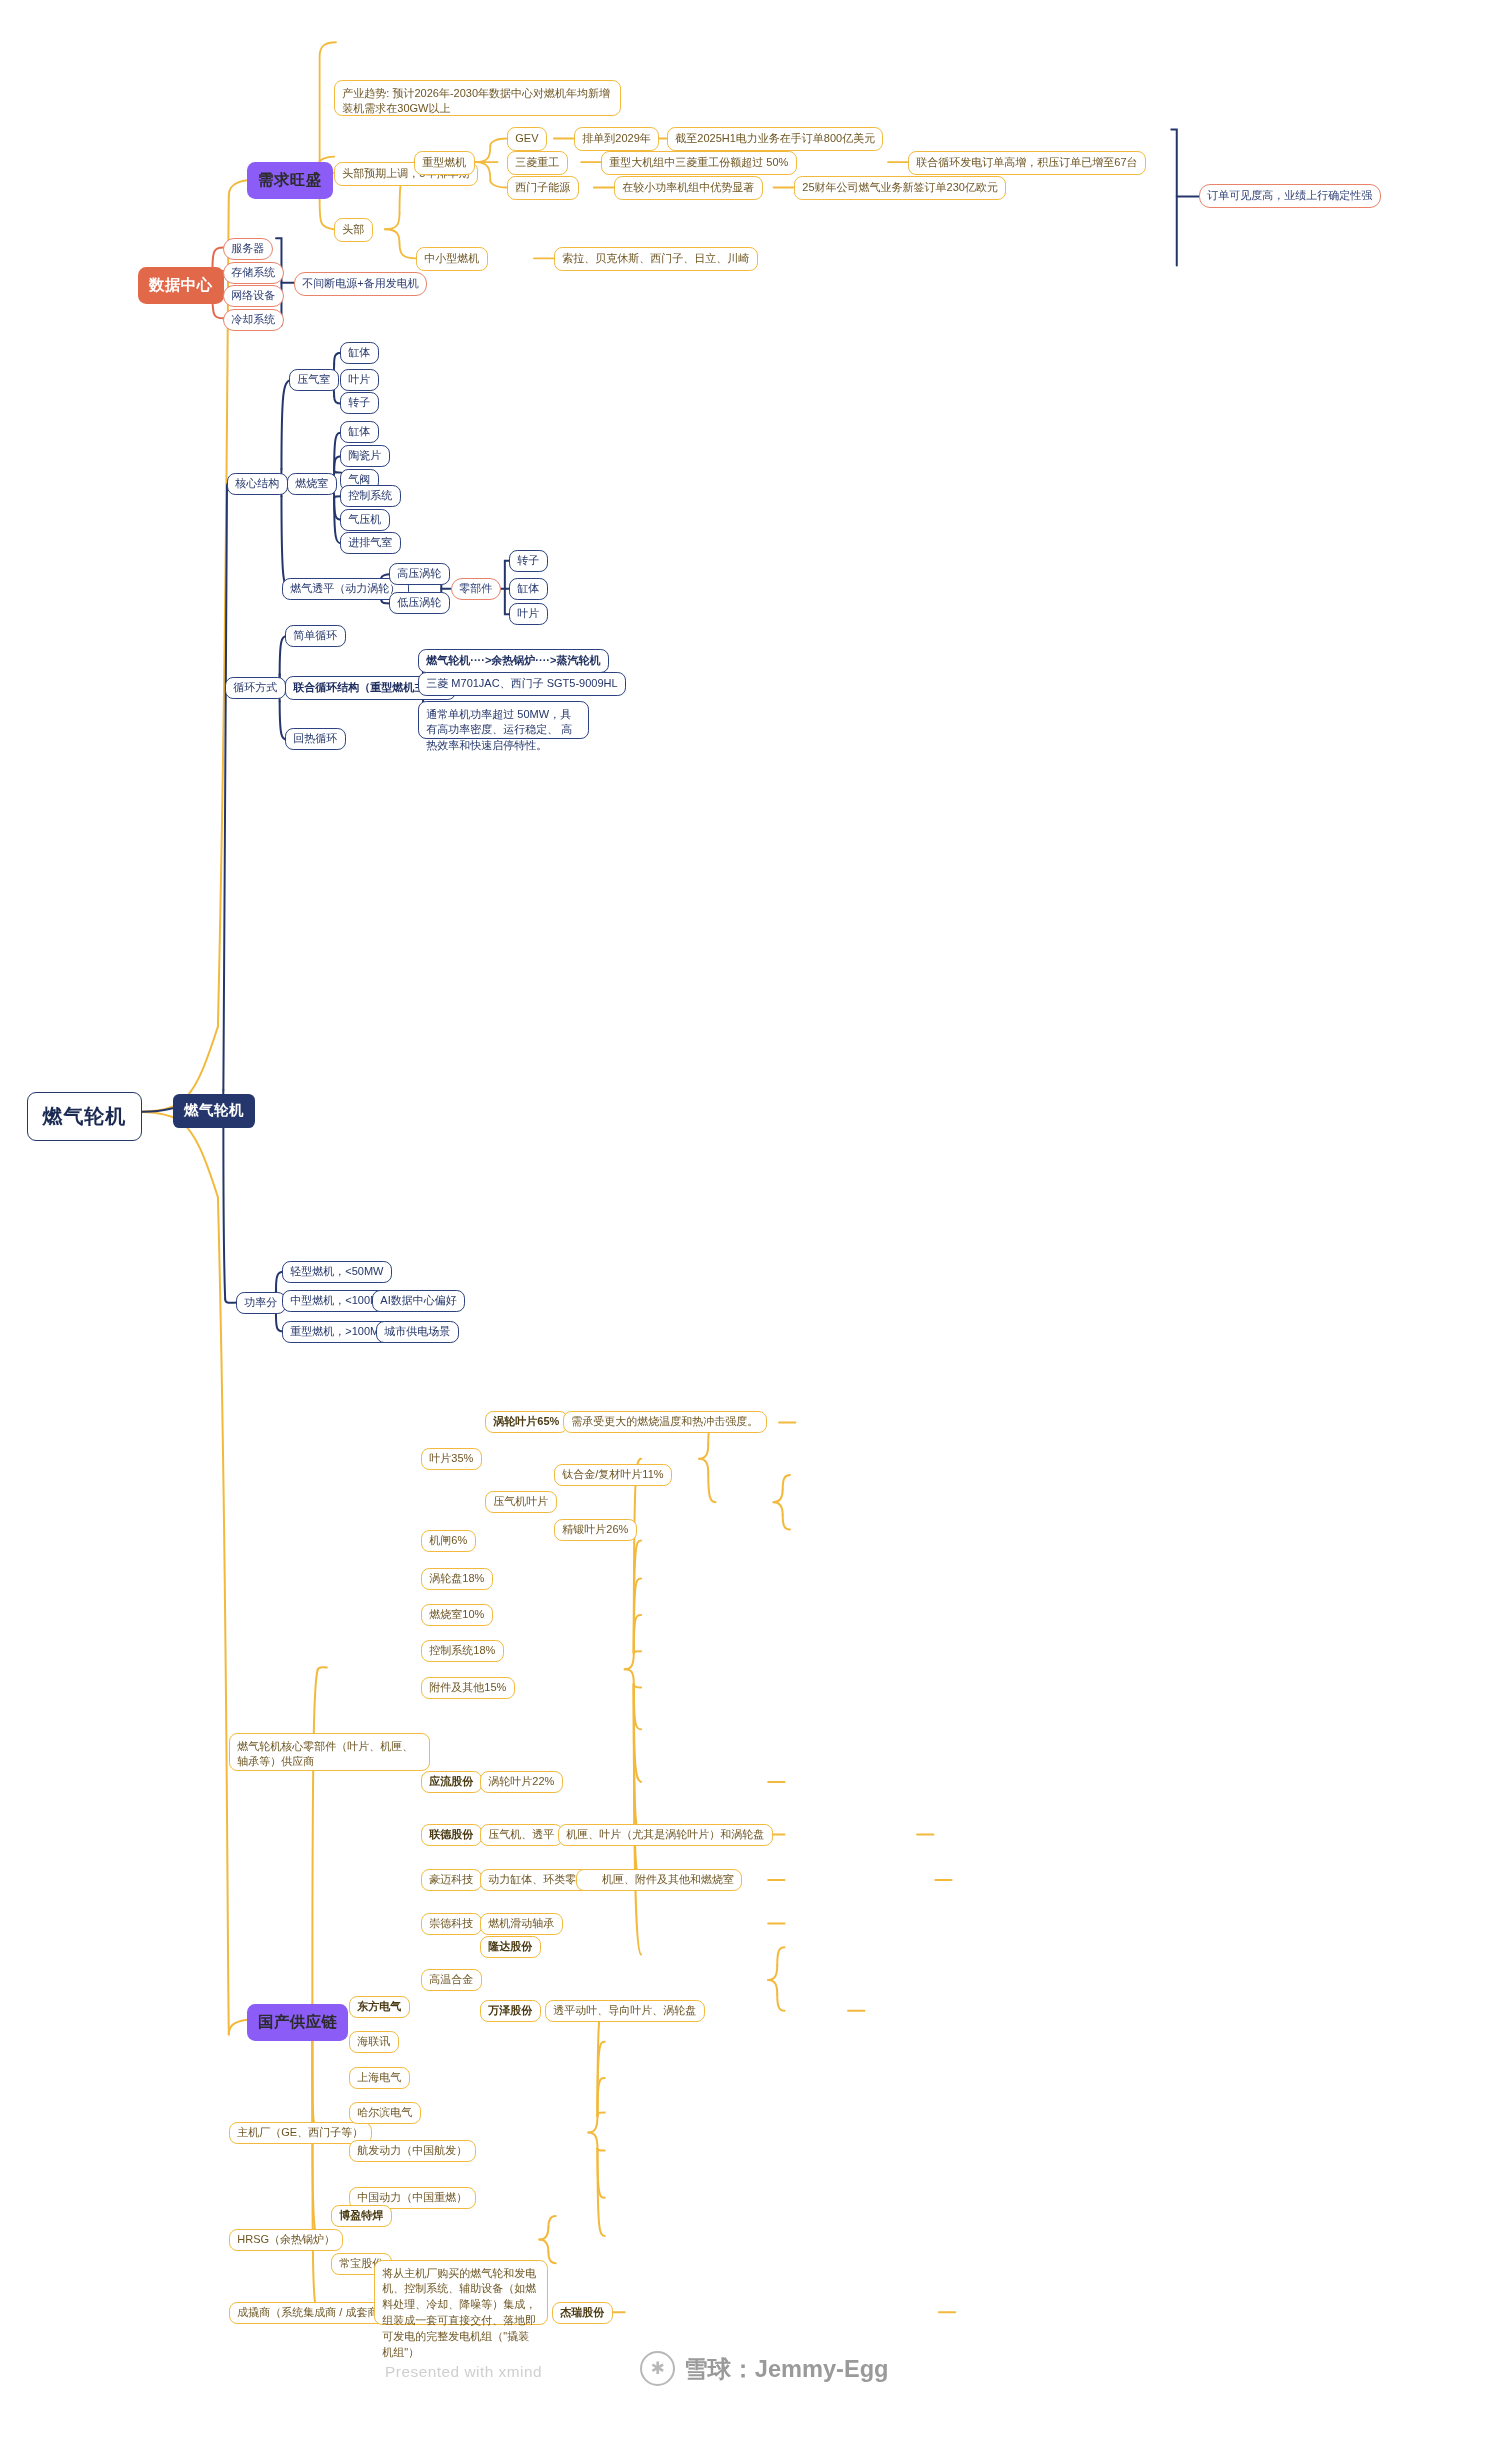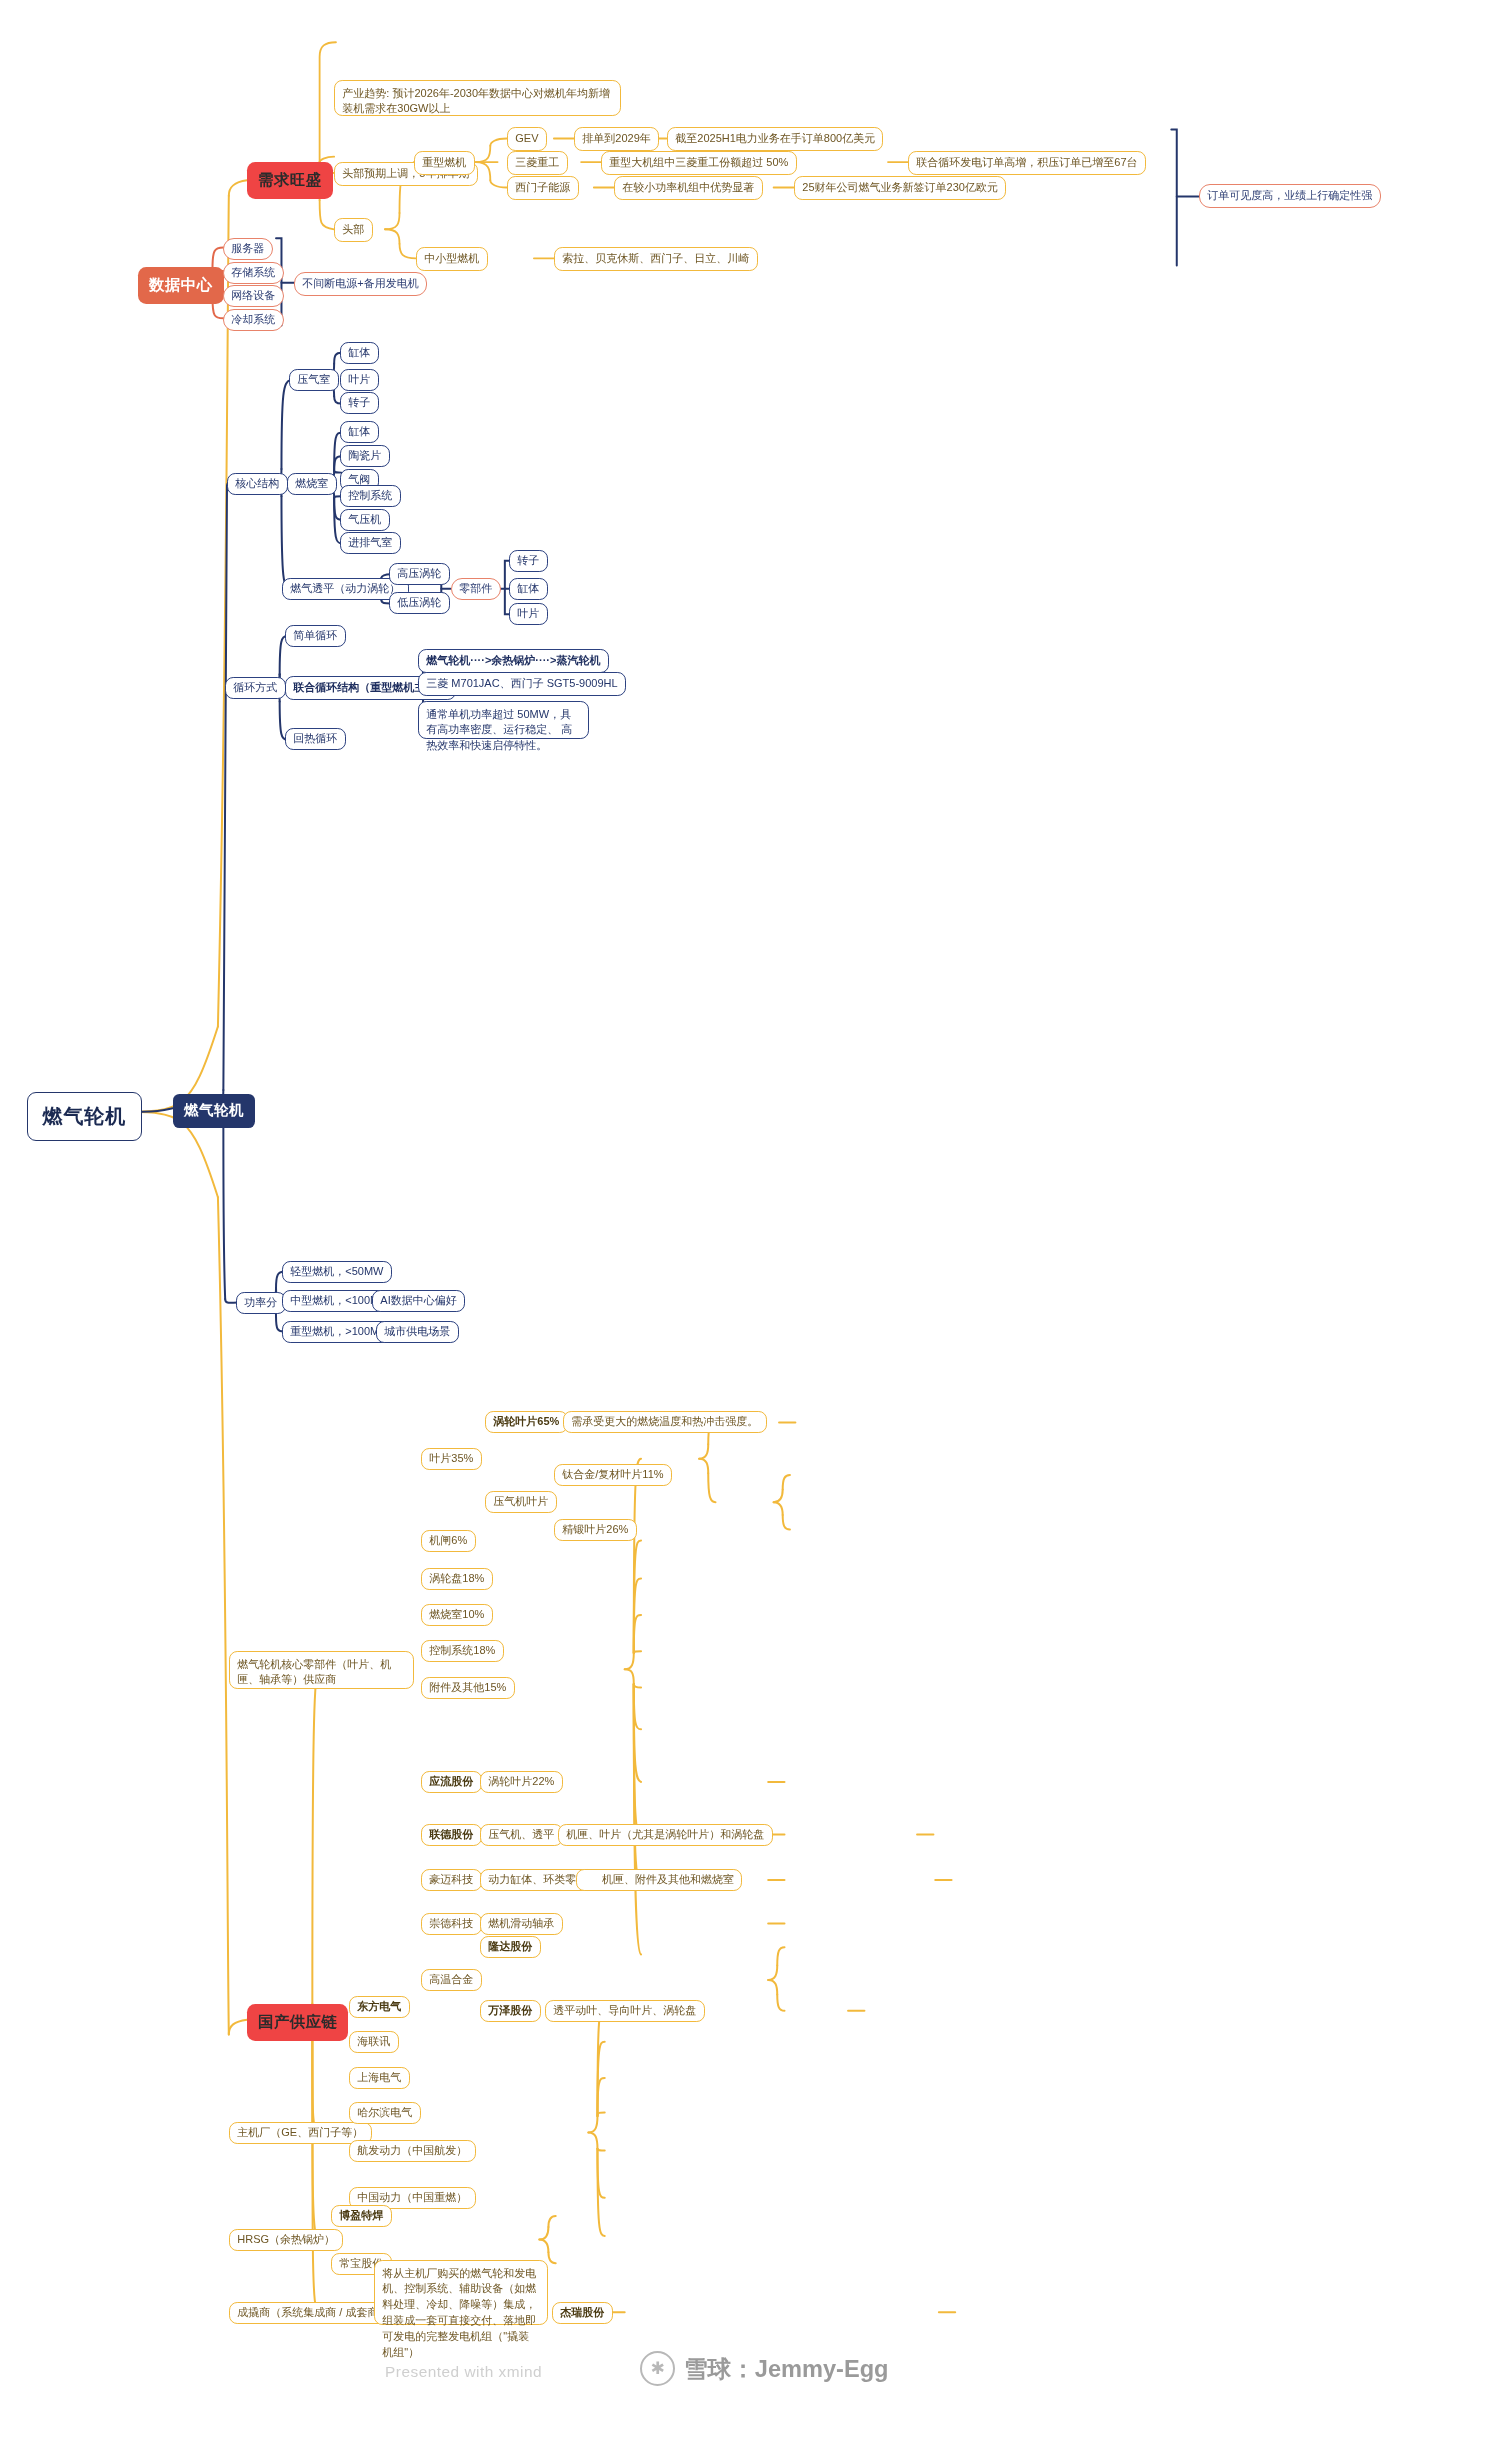--- a/index.html
+++ b/index.html
@@ -23,21 +23,21 @@
 
   
   .root{
     background:#ffffff;border:1.8px solid #24366b;border-radius:9px;
     color:#1b2a52;font-size:20px;font-weight:700;
     padding:9px 14.5px;letter-spacing:0.9px;
   }
 
   
   .chip-yellow{
-    background:#ef4444;border-radius:8.2px;color:#2b2b2b;
+    background:#8b5cf6;border-radius:8.2px;color:#2b2b2b;
     font-size:15.4px;font-weight:700;padding:7.3px 11px;letter-spacing:0.5px;
   }
   .chip-orange{
     background:#e2684a;border-radius:8.2px;color:#ffffff;
     font-size:15.4px;font-weight:700;padding:7.3px 11px;letter-spacing:0.5px;
   }
   .chip-navy{
     background:#24366b;border-radius:6.4px;color:#ffffff;
     font-size:14.5px;font-weight:700;padding:6.4px 11px;letter-spacing:0.5px;
   }
@@ -338,21 +338,21 @@
 
   <div class="node box b t12" style="left:236px;top:1292px;height:22px;">功率分</div>
   <div class="node box b t12" style="left:282px;top:1261px;height:22px;">轻型燃机，&lt;50MW</div>
   <div class="node box b t12" style="left:282px;top:1290px;height:22px;">中型燃机，&lt;100MW</div>
   <div class="node box b t12" style="left:372px;top:1290px;height:22px;">AI数据中心偏好</div>
   <div class="node box b t12" style="left:282px;top:1321px;height:22px;">重型燃机，&gt;100MW</div>
   <div class="node box b t12" style="left:376px;top:1321px;height:22px;">城市供电场景</div>
 
   <div class="node chip-yellow" style="left:247px;top:2004px;">国产供应链</div>
 
-  <div class="node box y multi t12" style="left:229px;top:1651px;width:185px;height:38px;">燃气轮机核心零部件（叶片、机匣、轴承等）供应商</div>
+  <div class="node box y multi t12" style="left:229px;top:1733px;width:201px;height:38px;">燃气轮机核心零部件（叶片、机匣、轴承等）供应商</div>
 
   <div class="node box y t12" style="left:421px;top:1448px;height:22px;">叶片35%</div>
   <div class="node box y bold t12" style="left:485px;top:1411px;height:22px;">涡轮叶片65%</div>
   <div class="node box y t12" style="left:563px;top:1411px;height:22px;">需承受更大的燃烧温度和热冲击强度。</div>
   <div class="node box y t12" style="left:485px;top:1491px;height:22px;">压气机叶片</div>
   <div class="node box y t12" style="left:554px;top:1464px;height:22px;">钛合金/复材叶片11%</div>
   <div class="node box y t12" style="left:554px;top:1519px;height:22px;">精锻叶片26%</div>
 
   <div class="node box y t12" style="left:421px;top:1530px;height:22px;">机闸6%</div>
   <div class="node box y t12" style="left:421px;top:1568px;height:22px;">涡轮盘18%</div>

